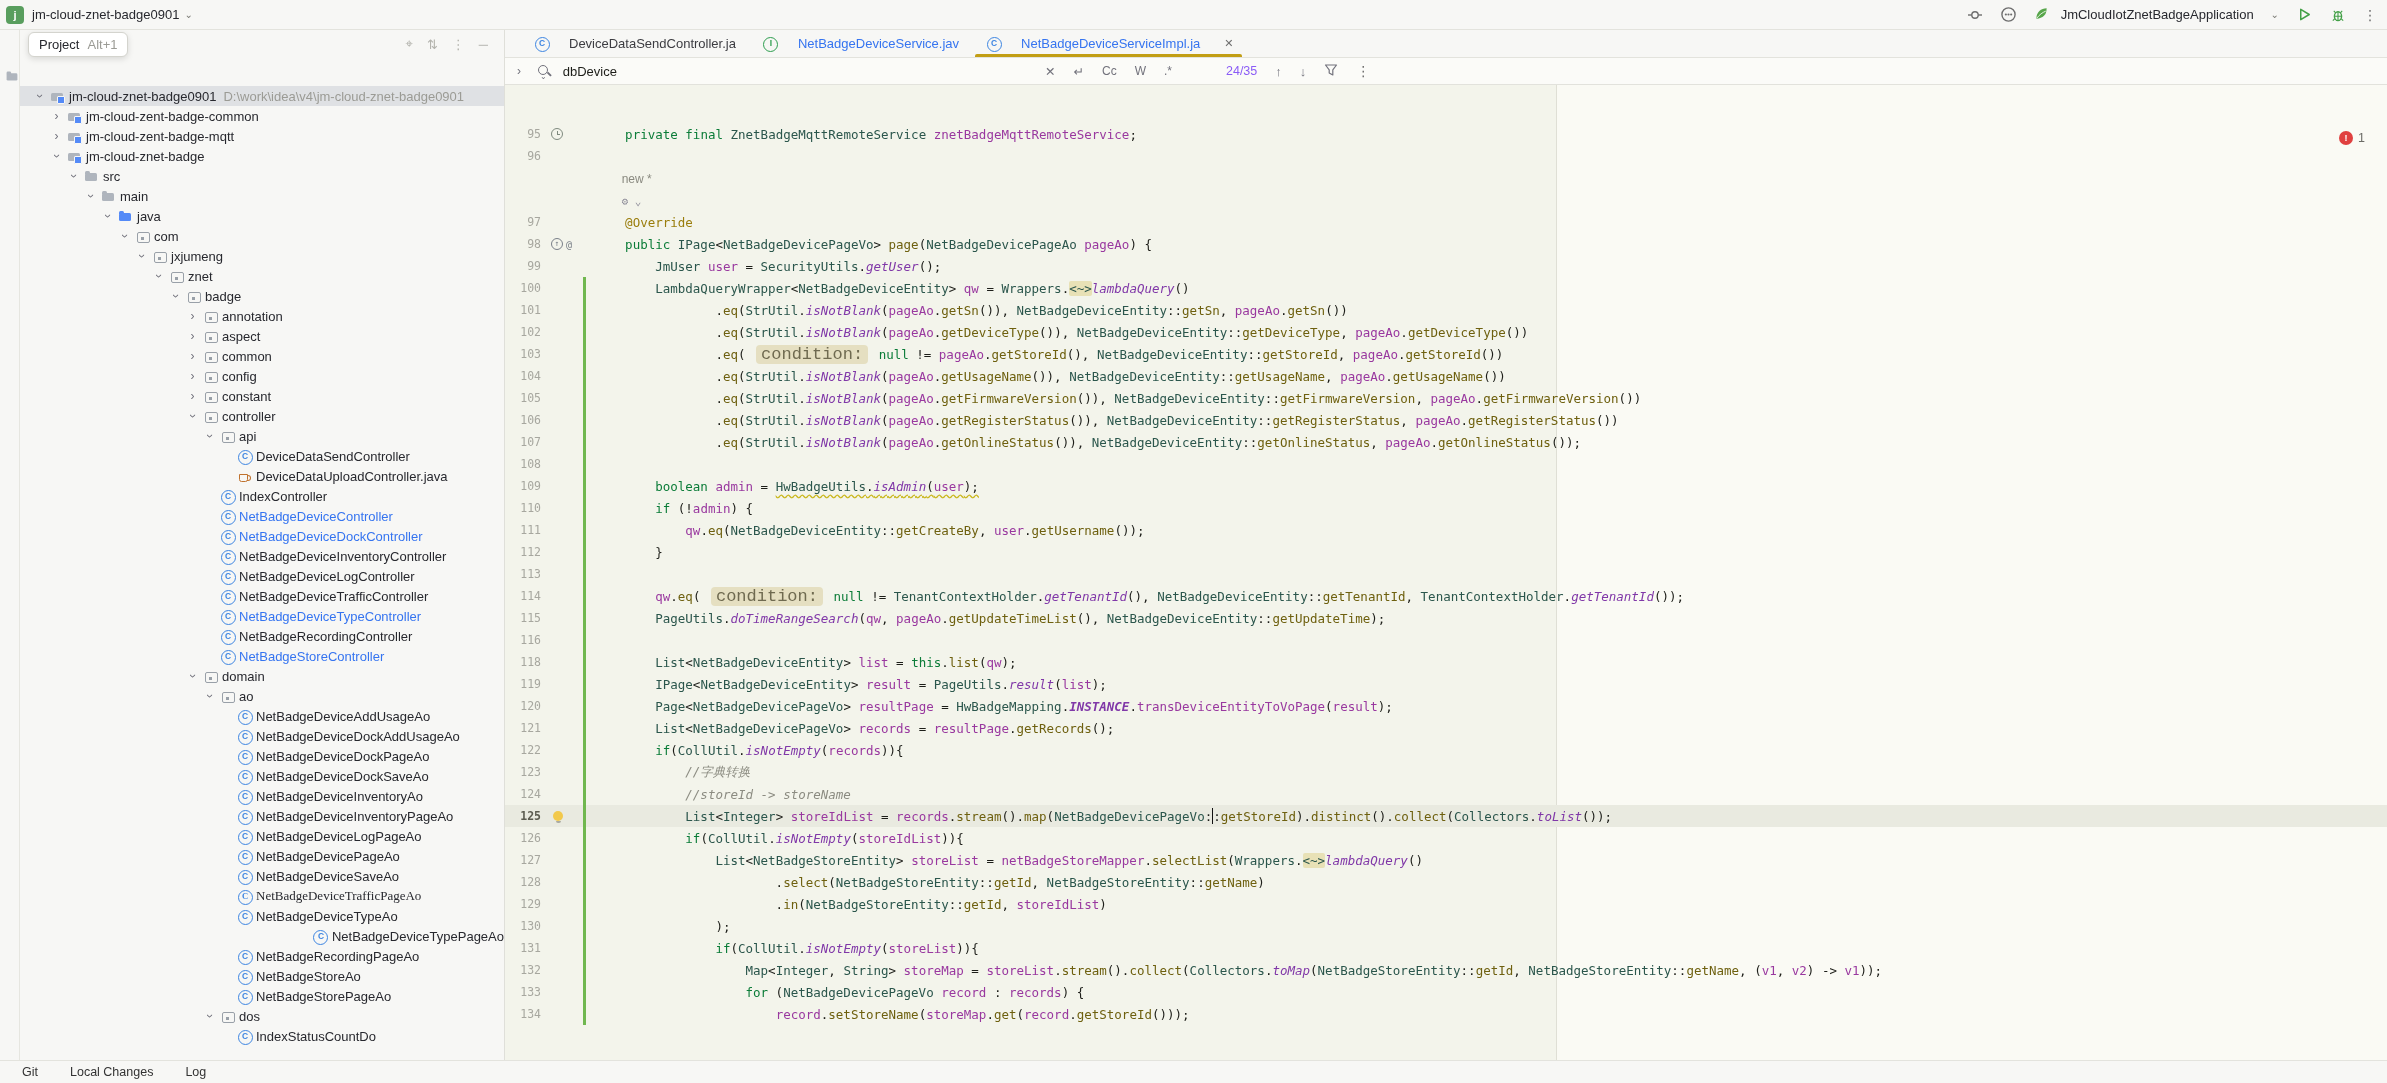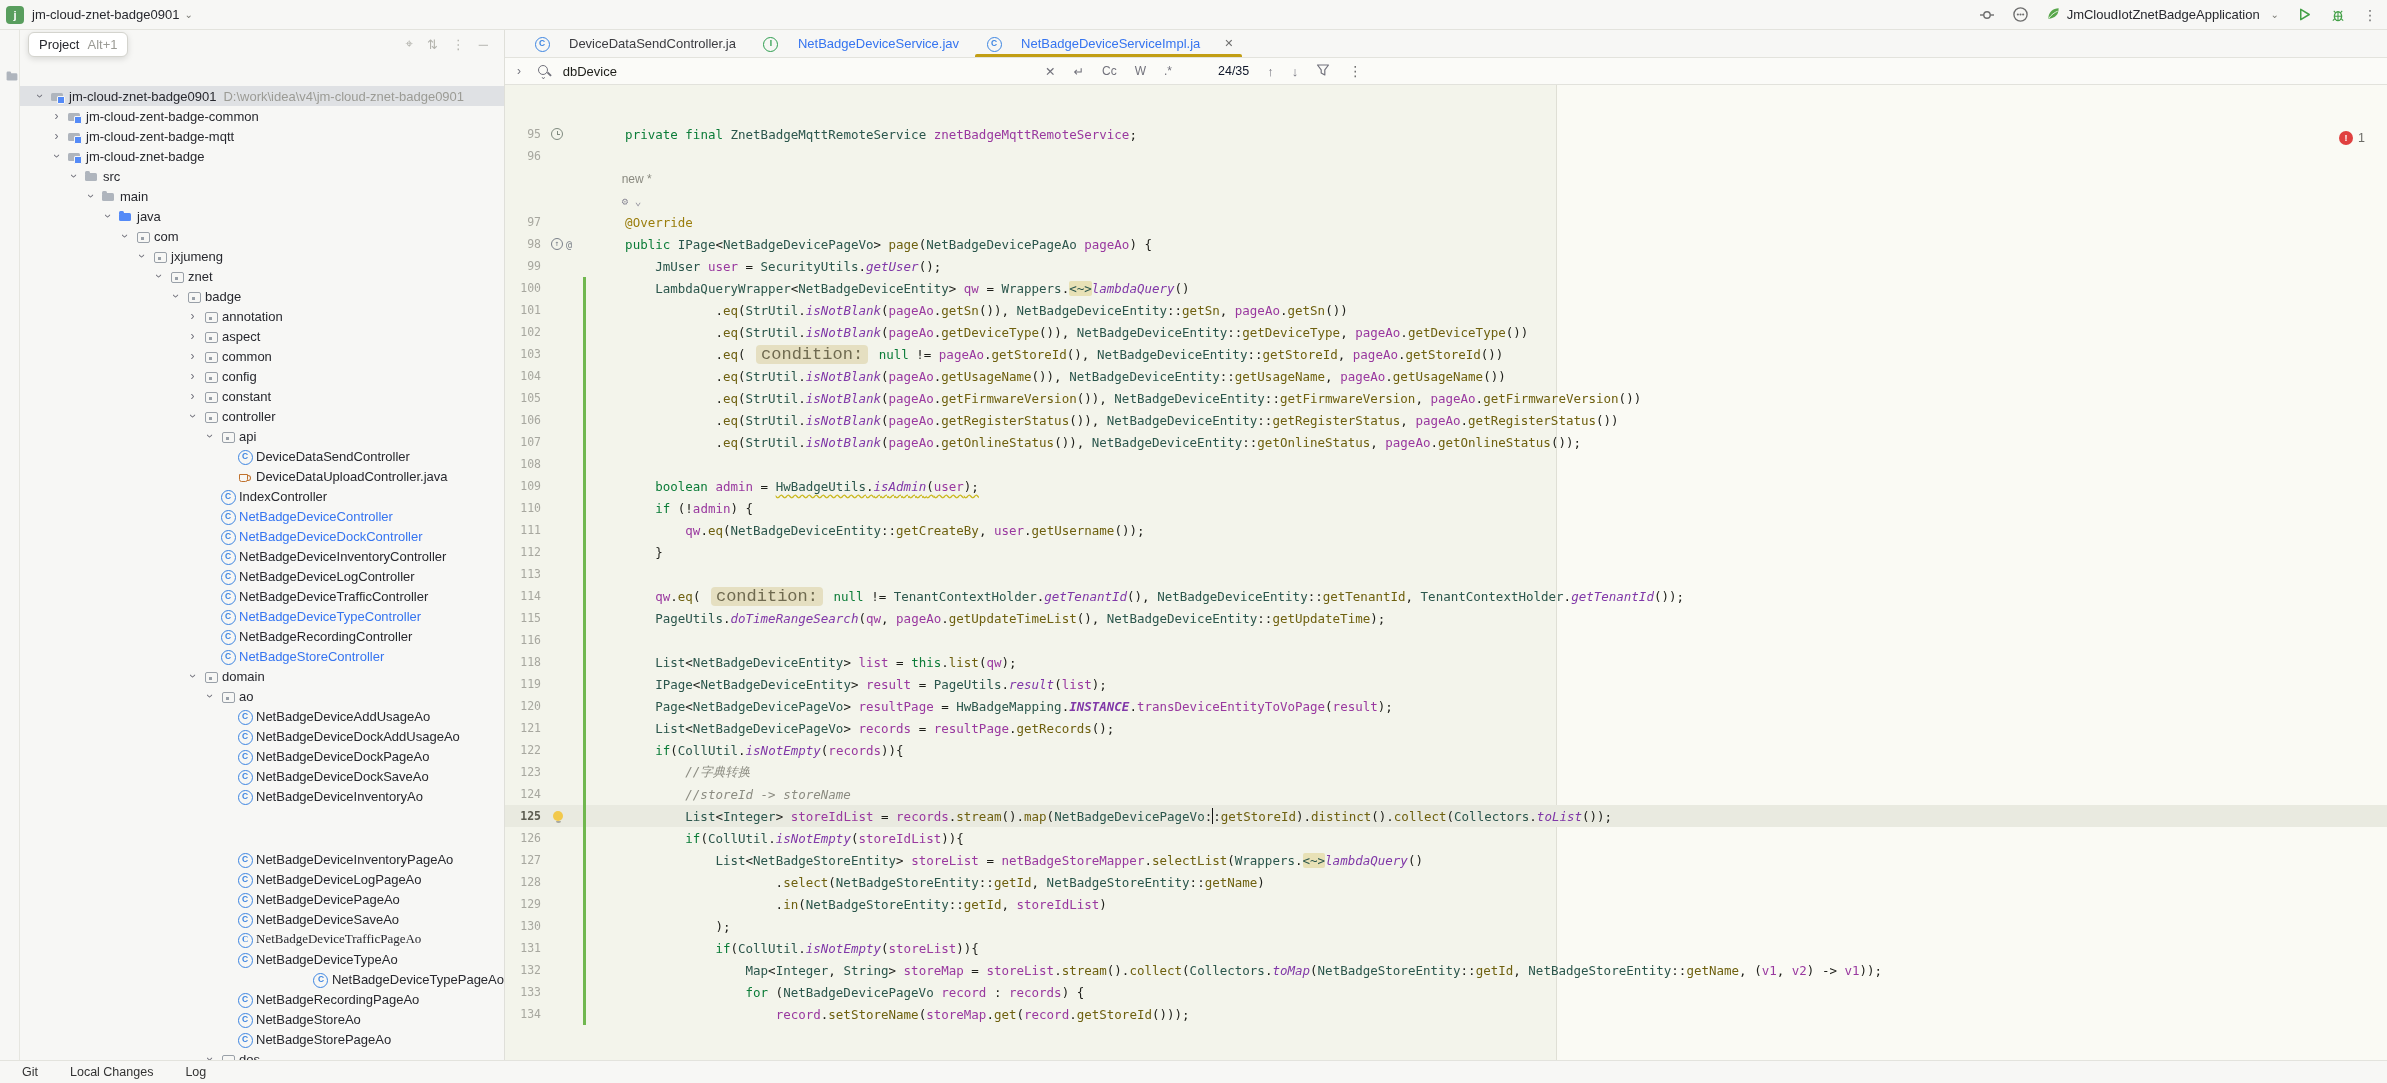--- a/index.html
+++ b/index.html
@@ -4,21 +4,21 @@
 <style>
   *{box-sizing:border-box;margin:0;padding:0}
   html,body{width:2387px;height:1083px;overflow:hidden;font-family:"Liberation Sans",sans-serif;background:#F7F7F5;color:#1D1E19}
   
   #titlebar{position:absolute;left:0;top:0;width:2387px;height:30px;background:#F7F7F5;border-bottom:1px solid #E3E3DD;display:flex;align-items:center;padding:0 10px 0 6px}
   .avatar{width:18px;height:18px;border-radius:4px;background:#599E5E;color:#fff;font-size:11px;font-weight:bold;display:flex;align-items:center;justify-content:center;margin-right:8px}
   .ptitle{font-size:13px;color:#27282E}
   .chevdn{color:#7A7A74;font-size:10px;margin-left:5px}
   #tb-right{margin-left:auto;display:flex;align-items:center;gap:16px}
   .tbicon{width:18px;height:18px;display:flex;align-items:center;justify-content:center;color:#6E6E6E}
-  .runwidget{display:flex;align-items:center;gap:6px;font-size:13px;color:#27282E}
+  .runwidget{display:flex;align-items:center;gap:12px;font-size:13px;color:#27282E}
   .vdots{color:#6E6E6E;font-size:14px;letter-spacing:0}
   
   #leftstrip{position:absolute;left:0;top:30px;width:20px;height:1030px;background:#F7F7F5;border-right:1px solid #E6E6E0}
   
   #projpanel{position:absolute;left:20px;top:30px;width:485px;height:1030px;background:#F7F7F5;border-right:1px solid #DFDFD9;overflow:hidden}
   #pp-header{position:relative;height:28px}
   .tooltipbox{position:absolute;left:8px;top:2px;background:#FFFFFF;border:1px solid #D4D4CE;border-radius:6px;box-shadow:0 2px 6px rgba(0,0,0,.13);padding:4px 10px;font-size:13px;color:#27282E;display:flex;gap:8px;align-items:center;z-index:5}
   .tooltipbox .shortcut{color:#9B9B95}
   #pp-icons{position:absolute;right:16px;top:0;height:28px;display:flex;align-items:center;gap:14px;color:#B3B3AD;font-size:13px}
   #tree{position:absolute;left:0;top:56px;right:0}
@@ -53,21 +53,21 @@
   #searchbar{position:absolute;left:0;top:28px;right:0;height:27px;background:#FBFBF8;border-bottom:1px solid #E2E2DC}
   #searchbar .sleft{position:absolute;left:12px;top:0;height:100%;display:flex;align-items:center;gap:16px}
   .schev{color:#72727C;font-size:12px}
   .mag{position:relative;width:15px;height:15px;display:inline-block}
   .mag::before{content:"";position:absolute;left:1px;top:1px;width:8px;height:8px;border:1.5px solid #72727C;border-radius:50%}
   .mag::after{content:"";position:absolute;left:9.5px;top:9.5px;width:4.5px;height:1.5px;background:#72727C;transform:rotate(45deg)}
   .magdd{color:#72727C;font-size:8px;margin-left:-12px;margin-top:10px}
   .squery{font-size:13px;color:#1D1E19}
   .sright{position:absolute;left:540px;top:0;height:100%;display:flex;align-items:center;gap:18px;color:#72727C;font-size:12.5px}
   .stog{font-size:12px;color:#72727C}
-  .scount{color:#0f172a;margin-left:28px}
+  .scount{color:#8b5cf6;margin-left:36px}
   .sarrow{font-size:13px}
   
   #codearea{position:absolute;left:0;top:55px;right:0;bottom:0;overflow:hidden}
   #rightzone{position:absolute;left:1051px;top:0;right:0;bottom:0;background:#FAFAF4;border-left:1px solid #DFDFD5}
   #code{position:absolute;left:0;top:0;right:0;padding-top:38px}
   .crow{height:22px;display:flex;align-items:center;position:relative;font-family:"DejaVu Sans Mono",monospace;font-size:12.5px;white-space:pre}
   .crow.cur{background:#E9EAE0}
   .lnum{width:46px;text-align:right;padding-right:10px;color:#A7A79F;font-size:11.5px;flex:none;font-family:"DejaVu Sans Mono",monospace}
   .crow.cur .lnum{color:#5C5C50;font-weight:bold}
   .gcell{width:32px;flex:none;display:flex;align-items:center;gap:3px}
@@ -344,21 +344,21 @@
       <div class="trow" style="padding-left: 199px;">
         <span class="chev"></span>
         <span class="ic ic-class"></span>
         <span class="tlabel">NetBadgeDeviceDockSaveAo</span>
       </div>
       <div class="trow" style="padding-left: 199px;">
         <span class="chev"></span>
         <span class="ic ic-class"></span>
         <span class="tlabel">NetBadgeDeviceInventoryAo</span>
       </div>
-      <div class="trow" style="padding-left: 199px; margin-top: 43px;">
+      <div class="trow" style="padding-left: 199px;">
         <span class="chev"></span>
         <span class="ic ic-class"></span>
         <span class="tlabel">NetBadgeDeviceInventoryPageAo</span>
       </div>
       <div class="trow" style="padding-left: 199px;">
         <span class="chev"></span>
         <span class="ic ic-class"></span>
         <span class="tlabel">NetBadgeDeviceLogPageAo</span>
       </div>
       <div class="trow" style="padding-left: 199px;">

